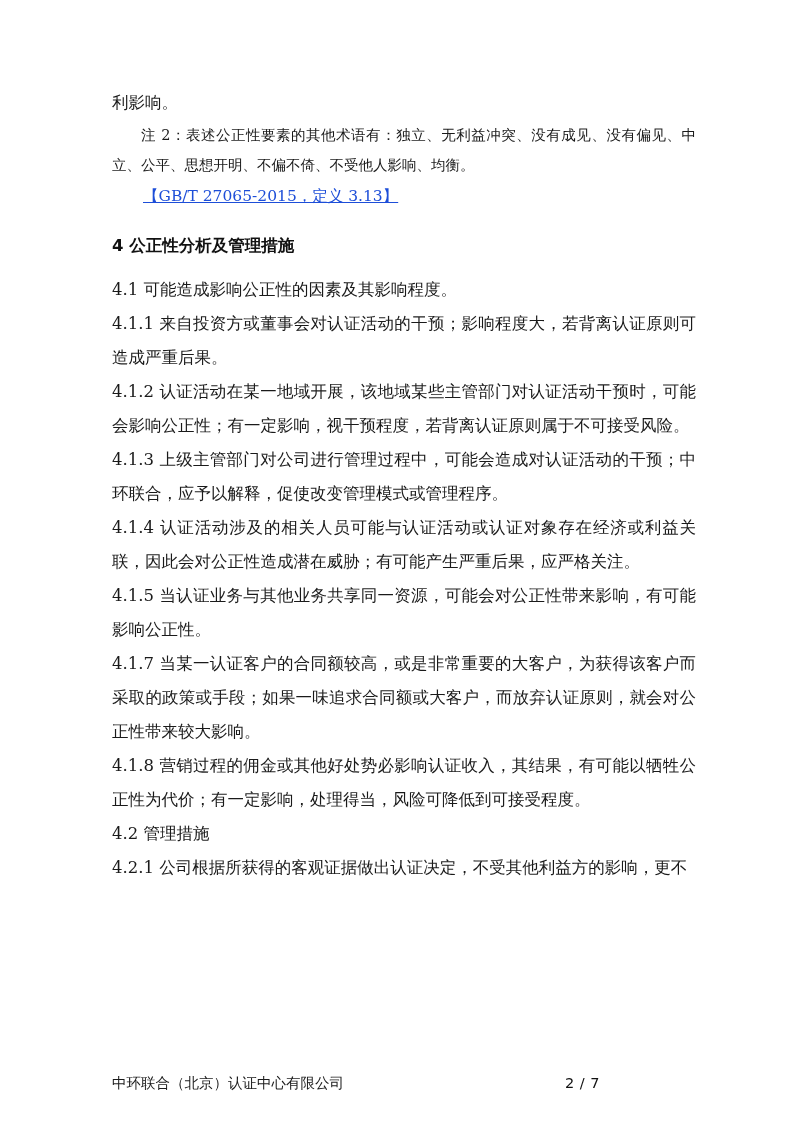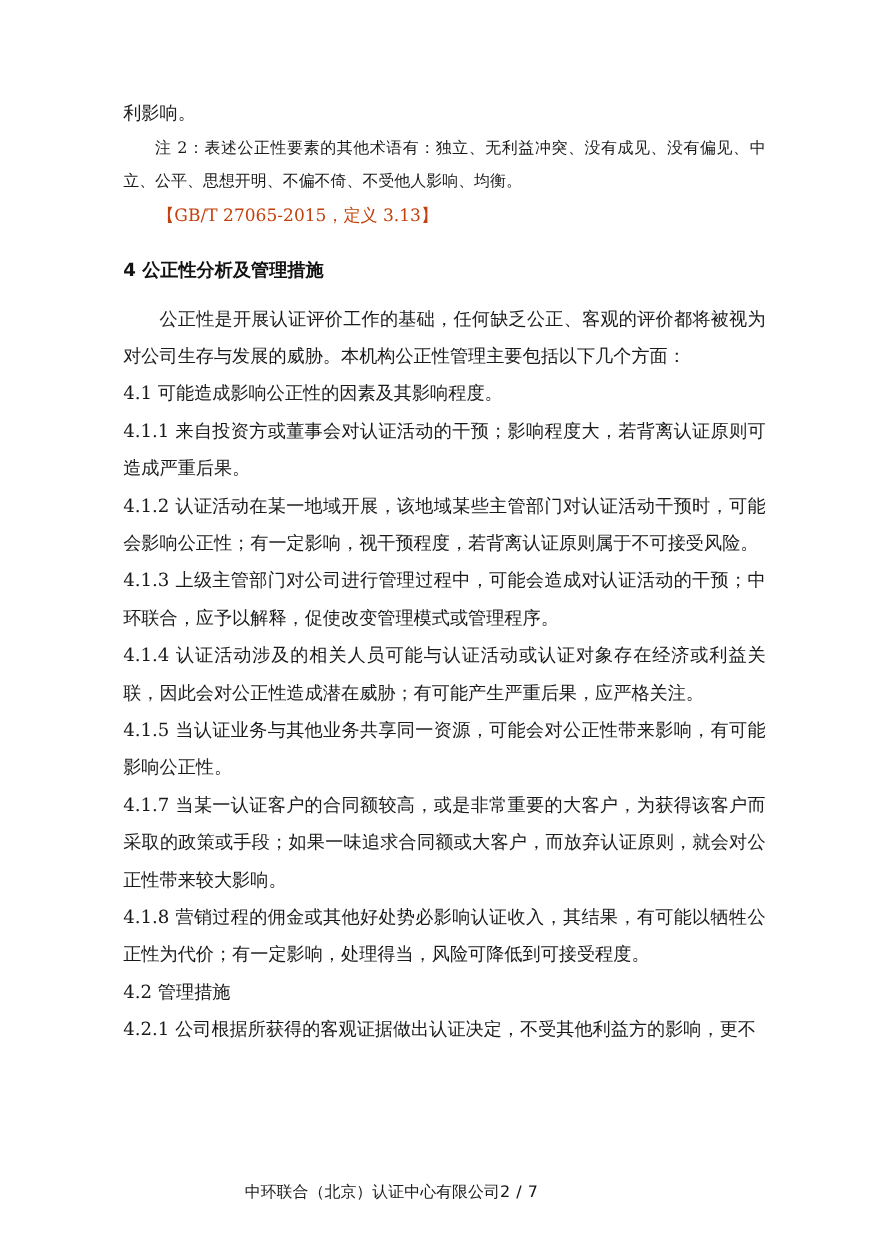--- a/index.html
+++ b/index.html
@@ -37,42 +37,43 @@
     line-height: 30px;
     color: #1a1a1a;
     margin: 0;
     text-align: justify;
     text-justify: inter-ideograph;
   }
   .indent-2 { text-indent: 2em; }
   .bracket-line {
     font-size: 15.5px;
     line-height: 32px;
-    color: #c2410c;
+    color: #1d4ed8;
     margin: 0;
     text-indent: 2em;
+    text-decoration: underline;
   }
   .heading {
     font-size: 16.5px;
     font-weight: bold;
     line-height: 34px;
     color: #111111;
     margin: 0;
     font-family: "DejaVu Sans", sans-serif;
   }
   .spacer-sm { height: 10px; }
   .spacer-md { height: 17px; }
   .footer {
     position: absolute;
     left: 112px;
     right: 112px;
     top: 1074px;
     display: flex;
     align-items: baseline;
-    justify-content: center;
+    justify-content: space-between;
     border-top: 0px solid transparent;
   }
   .footer-left {
     font-size: 14.5px;
     color: #1a1a1a;
     font-family: "DejaVu Serif", serif;
   }
   .footer-right {
     font-size: 14.5px;
     color: #111111;
@@ -93,21 +94,20 @@
     <p class="note indent-2">注 2：表述公正性要素的其他术语有：独立、无利益冲突、没有成见、没有偏见、中立、公平、思想开明、不偏不倚、不受他人影响、均衡。</p>
 
     <p class="bracket-line">【GB/T 27065-2015，定义 3.13】</p>
 
     <div class="spacer-md"></div>
 
     <p class="heading">4 公正性分析及管理措施</p>
 
     <div class="spacer-sm"></div>
 
-    <p class="para indent-2">公正性是开展认证评价工作的基础，任何缺乏公正、客观的评价都将被视为对公司生存与发展的威胁。本机构公正性管理主要包括以下几个方面：</p>
 
     <p class="para">4.1 可能造成影响公正性的因素及其影响程度。</p>
 
     <p class="para">4.1.1 来自投资方或董事会对认证活动的干预；影响程度大，若背离认证原则可造成严重后果。</p>
 
     <p class="para">4.1.2 认证活动在某一地域开展，该地域某些主管部门对认证活动干预时，可能会影响公正性；有一定影响，视干预程度，若背离认证原则属于不可接受风险。</p>
 
     <p class="para">4.1.3 上级主管部门对公司进行管理过程中，可能会造成对认证活动的干预；中环联合，应予以解释，促使改变管理模式或管理程序。</p>
 
     <p class="para">4.1.4 认证活动涉及的相关人员可能与认证活动或认证对象存在经济或利益关联，因此会对公正性造成潜在威胁；有可能产生严重后果，应严格关注。</p>

